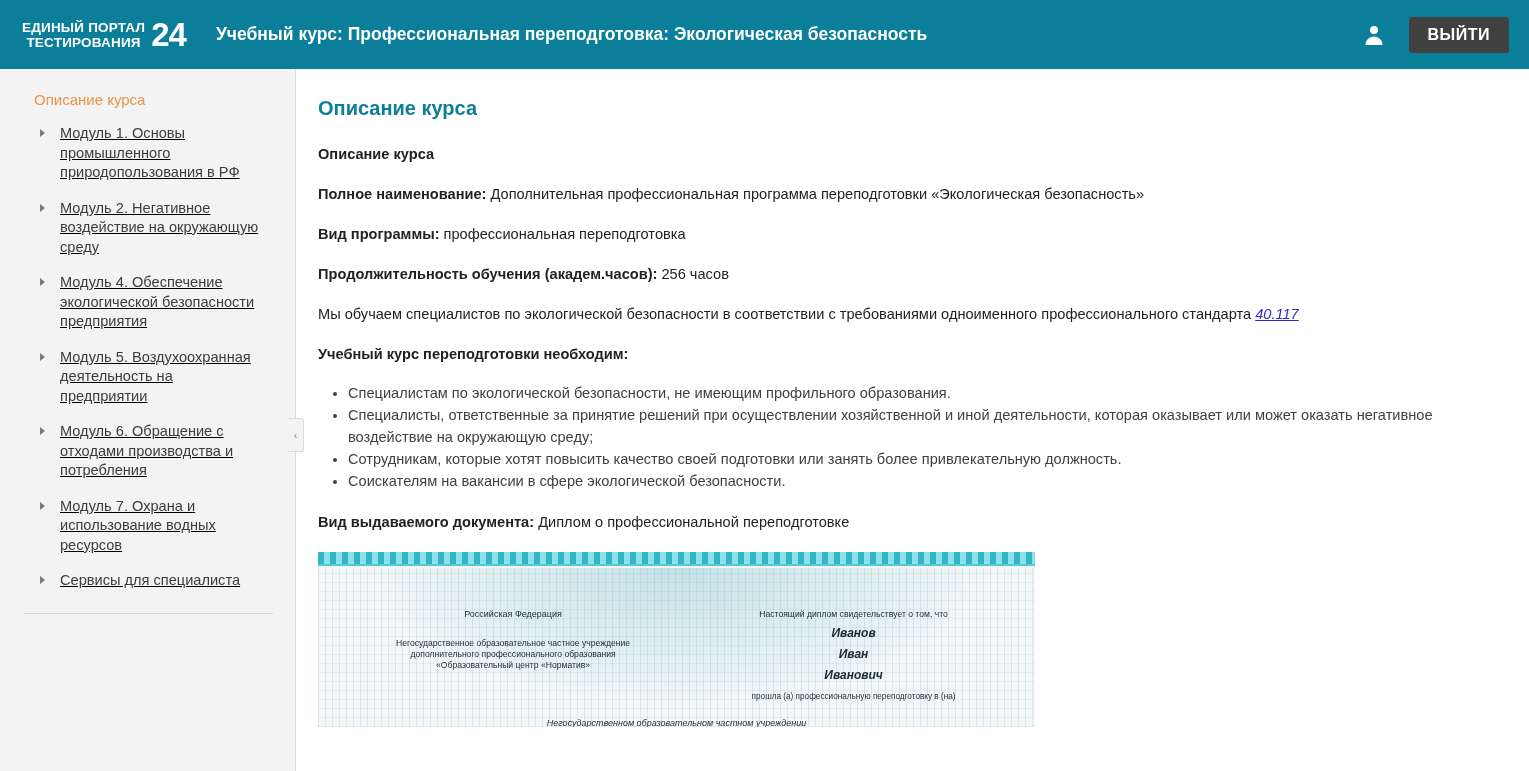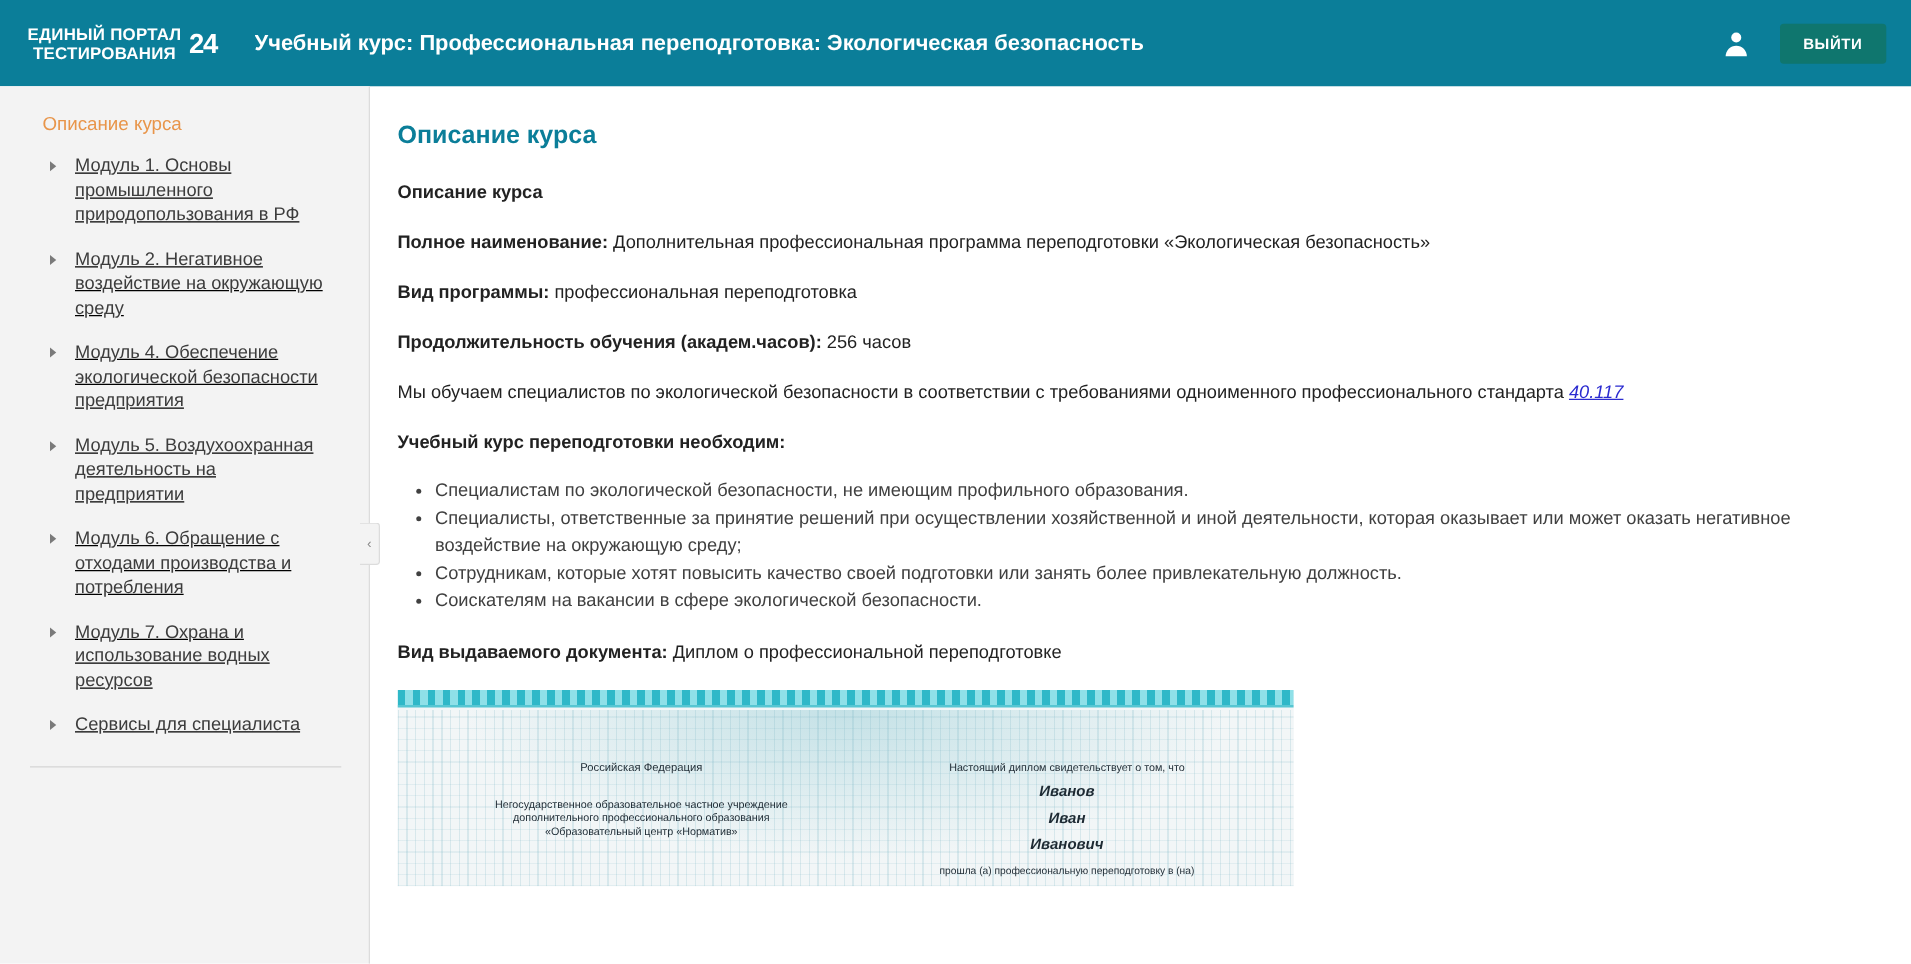--- a/index.html
+++ b/index.html
@@ -29,21 +29,21 @@
   .logo-text {
     font-size: 13.5px;
     font-weight: bold;
     line-height: 15px;
     letter-spacing: 0.2px;
     text-transform: uppercase;
     white-space: pre-line;
     text-align: center;
   }
   .logo-num {
-    font-size: 22px;
+    font-size: 33px;
     font-weight: bold;
     margin-left: 6px;
     line-height: 33px;
     letter-spacing: -1px;
   }
   .header-title {
     color: #ffffff;
     font-size: 17.5px;
     font-weight: bold;
     margin-left: 30px;
@@ -57,25 +57,25 @@
     align-items: center;
     gap: 22px;
     flex: 0 0 auto;
   }
   .user-icon {
     width: 26px; height: 26px;
     display: flex; align-items: center; justify-content: center;
     cursor: pointer;
   }
   .logout-btn {
-    background: #0f766e;
+    background: #404040;
     color: #ffffff;
     border: none;
     font-family: "Liberation Sans", sans-serif;
-    font-size: 12px;
+    font-size: 16px;
     font-weight: bold;
     letter-spacing: 0.5px;
     padding: 9px 19px;
     border-radius: 3px;
     cursor: pointer;
   }
 
   
   .body-wrap {
     display: flex;
@@ -170,21 +170,21 @@
     padding-left: 30px;
   }
   ul.bullets li {
     font-size: 14.6px;
     color: #404040;
     line-height: 22px;
     margin-bottom: 0;
   }
   .doc-preview {
     width: 717px;
-    height: 157px;
+    height: 175px;
     margin-top: 6px;
     position: relative;
     background: #f2f6f7;
     overflow: hidden;
   }
   .doc-topband {
     height: 14px;
     background: repeating-linear-gradient(90deg,#2fb8c8 0 6px,#8fe0e8 6px 12px);
     border-bottom: 2px solid #57c6d2;
   }

